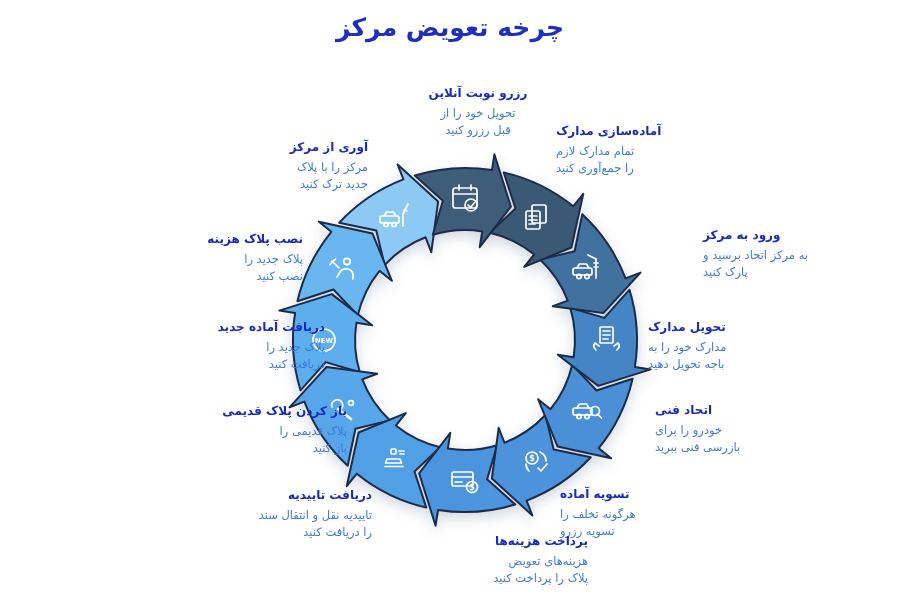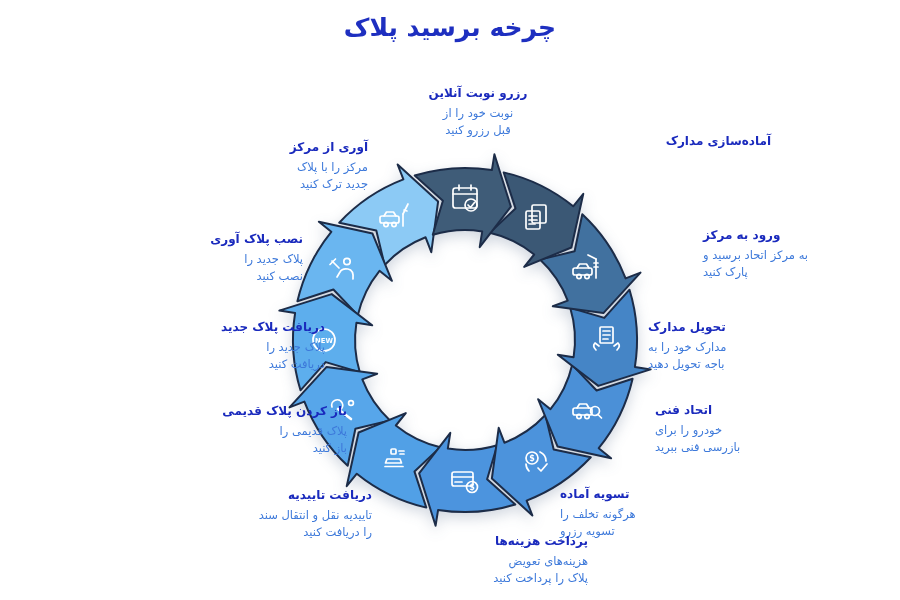--- a/index.html
+++ b/index.html
@@ -5,40 +5,40 @@
   html,body{margin:0;padding:0;background:#fff;font-family:"DejaVu Sans",sans-serif;}
   #canvas{position:relative;width:900px;height:600px;background:#ffffff;overflow:hidden;}
   #page-title{position:absolute;top:13px;left:0;width:100%;text-align:center;direction:rtl;
               font-size:25px;font-weight:bold;color:#1e2fc0;}
   #ring-svg{position:absolute;top:0;left:0;filter:drop-shadow(0 5px 7px rgba(40,70,110,.22));}
   .step-label{position:absolute;direction:rtl;}
   .step-title{font-size:12px;font-weight:bold;color:#1a2abd;white-space:pre-line;}
   .step-desc{font-size:11.5px;color:#3d79da;margin-top:5px;line-height:1.45;white-space:pre-line;}
   
   .s0{left:348px;top:86px;width:260px;text-align:center;}
-  .s1{left:556px;top:134px;width:215px;text-align:right;}
+  .s1{left:556px;top:124px;width:215px;text-align:left;}
   .s2{left:703px;top:228px;width:190px;text-align:left;}
   .s3{left:648px;top:320px;width:210px;text-align:left;}
   .s4{left:655px;top:403px;width:210px;text-align:left;}
   .s5{left:560px;top:487px;width:210px;text-align:left;}
   .s6{left:368px;top:534px;width:220px;text-align:right;}
   .s7{right:528px;top:488px;width:245px;text-align:right;}
   .s8{right:553px;top:404px;width:245px;text-align:right;}
   .s9{right:575px;top:320px;width:230px;text-align:right;}
   .s10{right:597px;top:232px;width:230px;text-align:right;}
   .s11{right:532px;top:140px;width:230px;text-align:right;}
   .icon{stroke:#ffffff;stroke-width:1.7;fill:none;stroke-linecap:round;stroke-linejoin:round;}
   .icon text{fill:#ffffff;stroke:none;font-family:"DejaVu Sans",sans-serif;}
 </style>
 </head>
 <body>
 
 <div id="canvas">
 
-  <div id="page-title">چرخه برسید پلاک</div>
+  <div id="page-title">چرخه تعویض مرکز</div>
 
   <svg id="ring-svg" width="900" height="600" viewBox="0 0 900 600">
     <g id="ring-arrows">
         <path d="M 339.2 222.7 A 172 172 0 0 1 403.4 179.4 L 397.6 164.5 L 438.1 201.6 L 431.3 252.2 L 425.6 237.3 A 110 110 0 0 0 384.6 265.0 L 376.3 230.4 Z" fill="#8ccaf5" stroke="#1c2c48" stroke-width="2" stroke-linejoin="round"></path>
         <path d="M 297.4 301.3 A 172 172 0 0 1 331.3 231.8 L 318.9 221.7 L 372.5 233.6 L 391.9 280.8 L 379.5 270.8 A 110 110 0 0 0 357.8 315.3 L 333.4 289.5 Z" fill="#6ab6f0" stroke="#1c2c48" stroke-width="2" stroke-linejoin="round"></path>
         <path d="M 300.5 390.3 A 172 172 0 0 1 295.1 313.1 L 279.3 310.6 L 331.7 294.1 L 372.2 325.3 L 356.4 322.8 A 110 110 0 0 0 359.8 372.2 L 325.7 362.1 Z" fill="#5daeed" stroke="#1c2c48" stroke-width="2" stroke-linejoin="round"></path>
         <path d="M 347.7 465.8 A 172 172 0 0 1 304.4 401.6 L 289.5 407.4 L 326.6 366.9 L 377.2 373.7 L 362.3 379.4 A 110 110 0 0 0 390.0 420.4 L 355.4 428.7 Z" fill="#57a6ea" stroke="#1c2c48" stroke-width="2" stroke-linejoin="round"></path>
         <path d="M 426.3 507.6 A 172 172 0 0 1 356.8 473.7 L 346.7 486.1 L 358.6 432.5 L 405.8 413.1 L 395.8 425.5 A 110 110 0 0 0 440.3 447.2 L 414.5 471.6 Z" fill="#51a0e6" stroke="#1c2c48" stroke-width="2" stroke-linejoin="round"></path>
         <path d="M 515.3 504.5 A 172 172 0 0 1 438.1 509.9 L 435.6 525.7 L 419.1 473.3 L 450.3 432.8 L 447.8 448.6 A 110 110 0 0 0 497.2 445.2 L 487.1 479.3 Z" fill="#4c94de" stroke="#1c2c48" stroke-width="2" stroke-linejoin="round"></path>
         <path d="M 590.8 457.3 A 172 172 0 0 1 526.6 500.6 L 532.4 515.5 L 491.9 478.4 L 498.7 427.8 L 504.4 442.7 A 110 110 0 0 0 545.4 415.0 L 553.7 449.6 Z" fill="#4c93dc" stroke="#1c2c48" stroke-width="2" stroke-linejoin="round"></path>
@@ -132,25 +132,27 @@
       <circle cx="-8" cy="6.5" r="2.2"></circle>
       <circle cx="0" cy="6.5" r="2.2"></circle>
       <line x1="9" y1="8" x2="9" y2="-4"></line>
       <line x1="9" y1="-4" x2="14" y2="-14"></line>
       <line x1="10" y1="-8" x2="13" y2="-7"></line>
     </g>
   </svg>
 
   <div class="step-label s0">
     <div class="step-title">رزرو نوبت آنلاین</div>
-    <div class="step-desc">نوبت خود را از
+    <div class="step-desc">تحویل خود را از
 قبل رزرو کنید</div>
   </div>
   <div class="step-label s1">
     <div class="step-title">آماده‌سازی مدارک</div>
+    <div class="step-desc">تمام مدارک لازم
+را جمع‌آوری کنید</div>
   </div>
   <div class="step-label s2">
     <div class="step-title">ورود به مرکز</div>
     <div class="step-desc">به مرکز اتحاد برسید و
 پارک کنید</div>
   </div>
   <div class="step-label s3">
     <div class="step-title">تحویل مدارک</div>
     <div class="step-desc">مدارک خود را به
 باجه تحویل دهید</div>
@@ -174,26 +176,26 @@
     <div class="step-title">دریافت تاییدیه</div>
     <div class="step-desc">تاییدیه نقل و انتقال سند
 را دریافت کنید</div>
   </div>
   <div class="step-label s8">
     <div class="step-title">باز کردن پلاک قدیمی</div>
     <div class="step-desc">پلاک قدیمی را
 باز کنید</div>
   </div>
   <div class="step-label s9">
-    <div class="step-title">دریافت پلاک جدید</div>
+    <div class="step-title">دریافت آماده جدید</div>
     <div class="step-desc">پلاک جدید را
 دریافت کنید</div>
   </div>
   <div class="step-label s10">
-    <div class="step-title">نصب پلاک آوری</div>
+    <div class="step-title">نصب پلاک هزینه</div>
     <div class="step-desc">پلاک جدید را
 نصب کنید</div>
   </div>
   <div class="step-label s11">
     <div class="step-title">آوری از مرکز</div>
     <div class="step-desc">مرکز را با پلاک
 جدید ترک کنید</div>
   </div>
 
 </div>

